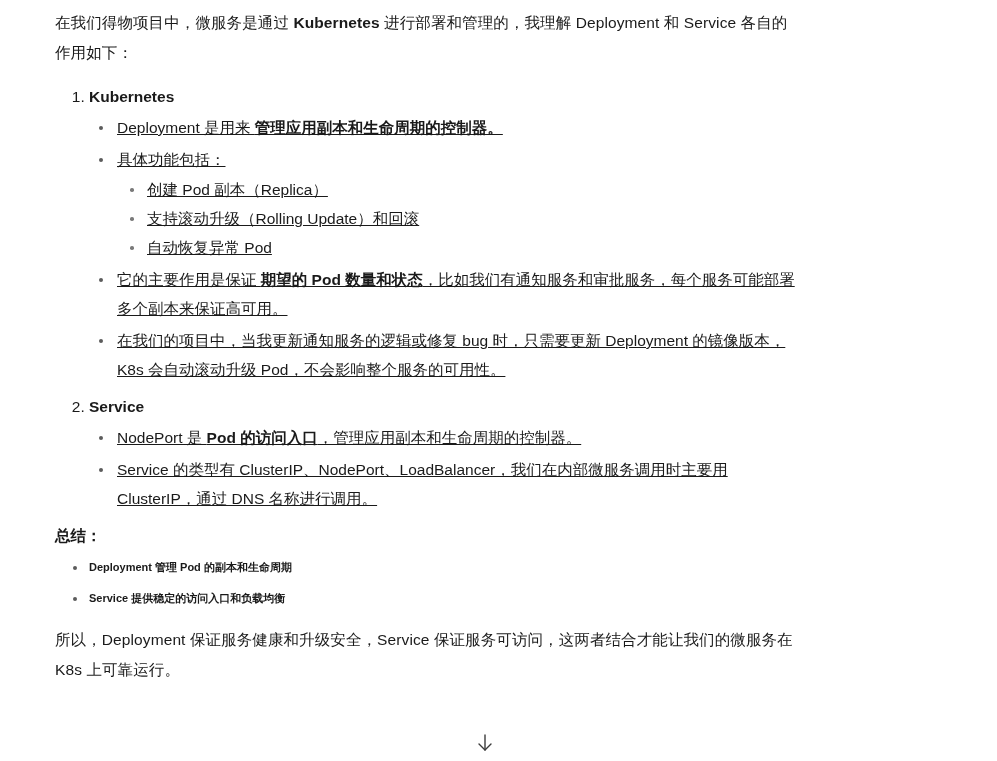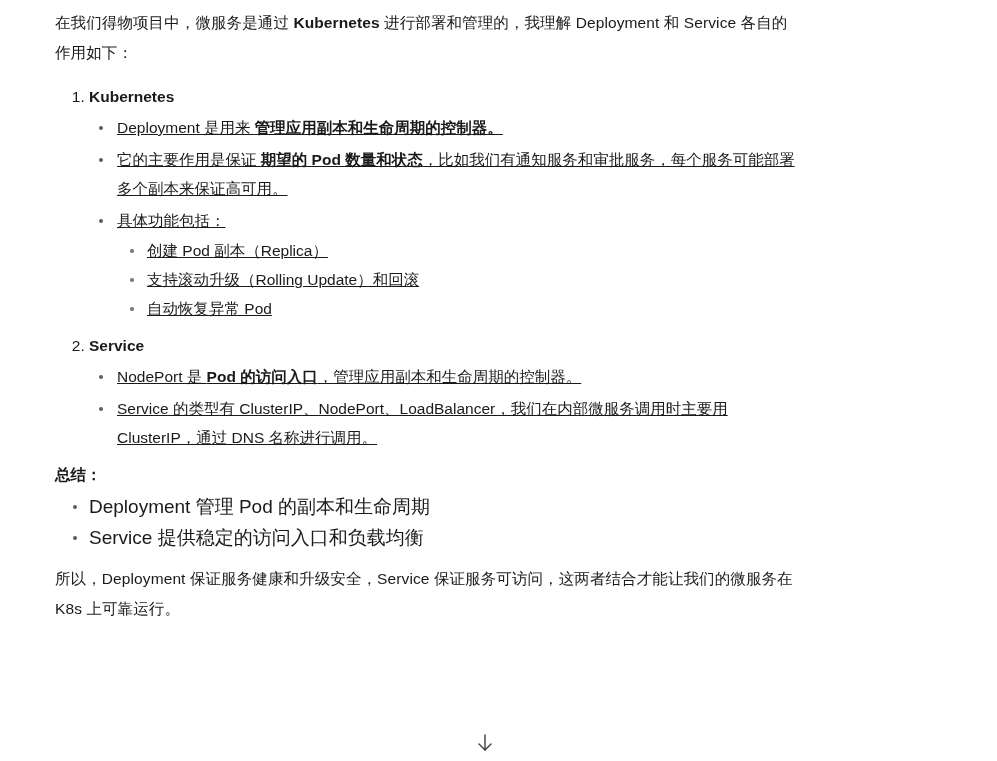--- a/index.html
+++ b/index.html
@@ -96,23 +96,23 @@
     font-weight: bold;
     margin: 2px 0 2px 0;
   }
   ul.summary {
     margin: 0 0 12px 0;
     padding-left: 34px;
     list-style: none;
   }
   ul.summary > li {
     position: relative;
-    font-size: 19px;
+    font-size: 11px;
     line-height: 29px;
-    font-weight: normal;
+    font-weight: bold;
     margin-bottom: 2px;
   }
   ul.summary > li::before {
     content: "";
     position: absolute;
     left: -16px;
     top: 13px;
     width: 4px;
     height: 4px;
     border-radius: 50%;
@@ -135,28 +135,29 @@
 
 <div class="page">
 
   <p class="para"><span>在我们得物项目中，微服务是通过 </span><span class="b">Kubernetes</span><span> 进行部署和管理的，我理解 Deployment 和 Service 各自的作用如下：</span></p>
 
   <ol class="top">
     <li>
       <span>Kubernetes</span>
       <ul class="lvl2">
         <li><span>Deployment 是用来 </span><span class="b">管理应用副本和生命周期的控制器。</span><span></span></li>
-        <li><span>它的主要作用是保证 </span><span class="b">期望的 Pod 数量和状态</span><span>，比如我们有通知服务和审批服务，每个服务可能部署多个副本来保证高可用。</span></li>
         <li><span>具体功能包括：</span>
           <ul class="lvl3">
             <li>创建 Pod 副本（Replica）</li>
             <li>支持滚动升级（Rolling Update）和回滚</li>
             <li>自动恢复异常 Pod</li>
           </ul>
         </li>
+        <li><span>它的主要作用是保证 </span><span class="b">期望的 Pod 数量和状态</span><span>，比如我们有通知服务和审批服务，每个服务可能部署多个副本来保证高可用。</span></li>
+        <li>在我们的项目中，当我更新通知服务的逻辑或修复 bug 时，只需要更新 Deployment 的镜像版本，K8s 会自动滚动升级 Pod，不会影响整个服务的可用性。</li>
       </ul>
     </li>
     <li>
       <span>Service</span>
       <ul class="lvl2">
         <li><span>NodePort 是 </span><span class="b">Pod 的访问入口</span><span>，管理应用副本和生命周期的控制器。</span></li>
         <li>Service 的类型有 ClusterIP、NodePort、LoadBalancer，我们在内部微服务调用时主要用 ClusterIP，通过 DNS 名称进行调用。</li>
       </ul>
     </li>
   </ol>

